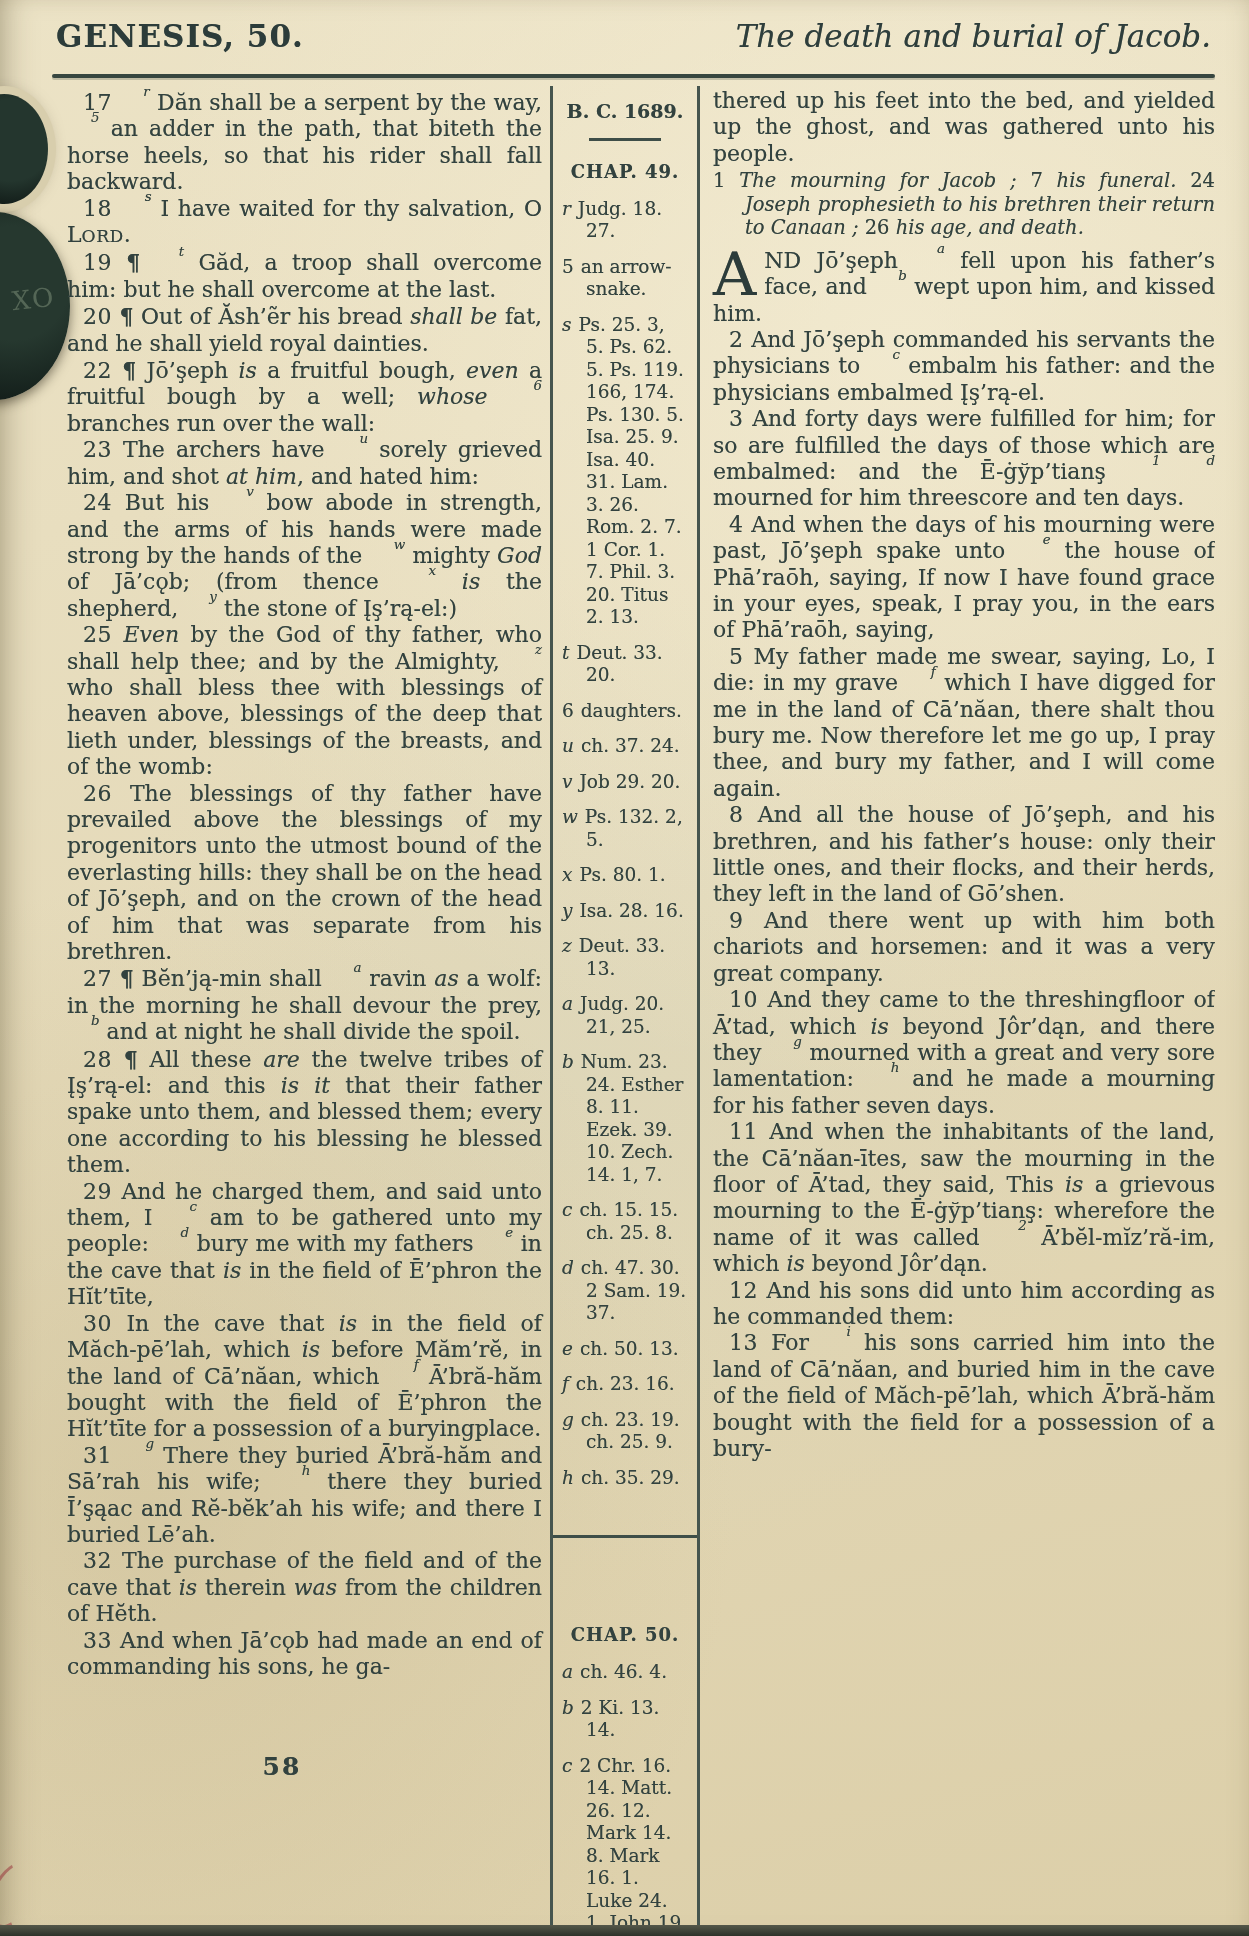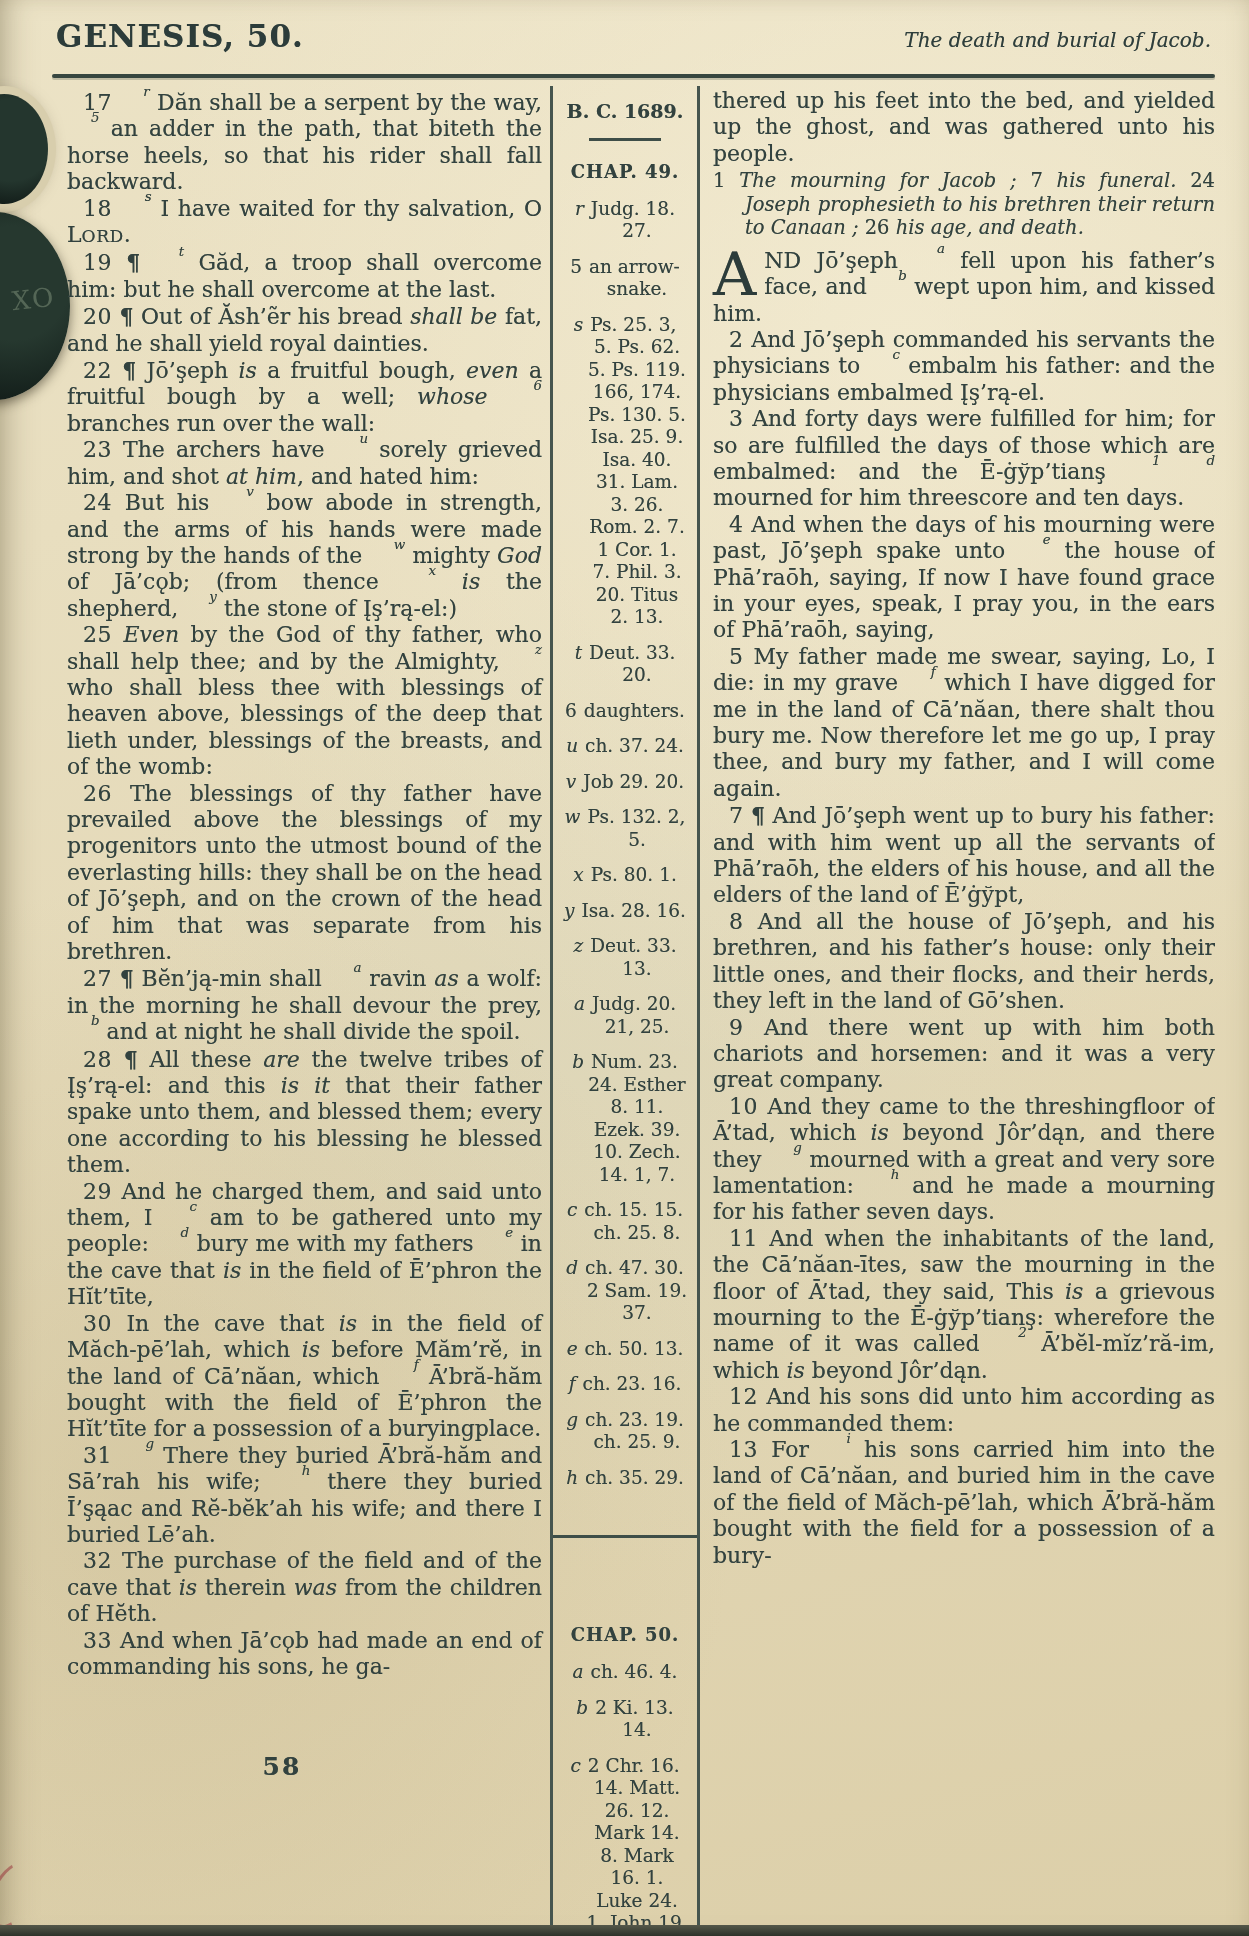--- a/index.html
+++ b/index.html
@@ -11,42 +11,42 @@
       radial-gradient(90% 55% at 72% 18%, rgba(250,244,222,.50), rgba(250,244,222,0) 70%),
       radial-gradient(65% 45% at 12% 78%, rgba(188,172,128,.30), rgba(188,172,128,0) 72%),
       radial-gradient(55% 35% at 48% 55%, rgba(210,212,190,.28), rgba(210,212,190,0) 75%),
       linear-gradient(165deg,#ece3c6 0%,#e4d9b8 48%,#dccfa9 100%);
     box-shadow:inset 20px 0 34px -20px rgba(80,70,40,.5), inset -12px 0 26px -16px rgba(120,100,60,.28);
     text-shadow:0 0 .5px rgba(50,66,62,.55);
   }
   
   .header{position:absolute;left:56px;right:38px;top:18px;display:flex;justify-content:space-between;align-items:baseline;}
   .book-title{font-weight:700;font-size:31px;letter-spacing:1px;color:#2c3c3a;}
-  .running-head{font-style:italic;font-size:20px;color:#2e3e3c;}
+  .running-head{font-style:italic;font-size:31px;color:#2e3e3c;}
   .header-rule{position:absolute;left:52px;right:34px;top:74px;height:4px;background:#37463f;border-radius:2px;box-shadow:0 2px 0 rgba(60,72,60,.25);}
   
   .columns{position:absolute;left:55px;top:86px;width:1160px;height:1842px;display:flex;overflow:hidden;}
   .col-left{flex:0 0 487px;padding:4px 8px 0 4px;box-sizing:border-box;margin-left:8px;}
   .col-center{flex:0 0 150px;border-left:3px solid #46554e;border-right:3px solid #46554e;padding:10px 9px 0;box-sizing:border-box;}
   .col-right{flex:1;padding:2px 0 0 13px;box-sizing:border-box;}
   
   .verse{margin:0;font-size:22px;line-height:26.4px;text-align:justify;text-indent:16px;}
   .verse.cont{text-indent:0;}
   .vnum{letter-spacing:.5px;}
   sup.ref{font-style:italic;font-size:61%;line-height:0;position:relative;top:-.45em;letter-spacing:0;}
   .sc{text-transform:uppercase;font-size:78%;letter-spacing:.5px;}
   .pil{font-weight:700;}
   .dropcap{float:left;font-size:60px;line-height:44px;padding:4px 8px 0 0;color:#2c3c3a;}
   .chapter-heading{margin:10px 0 4px;font-size:27px;font-weight:700;letter-spacing:4px;text-align:center;color:#2c3c3a;}
   .summary{margin:2px 0 8px;font-size:19.5px;line-height:23.5px;padding-left:32px;text-indent:-32px;text-align:justify;}
   
   .bc{margin:4px 0 0;text-align:center;font-weight:700;font-size:19px;}
   .rule-short{width:72px;height:2.5px;background:#3e4e48;margin:16px auto 20px;}
   .chap-label{margin:0 0 16px;text-align:center;font-weight:700;font-size:18px;letter-spacing:1px;}
-  .ref{margin:0 0 13px;font-size:18.5px;line-height:22.5px;padding-left:24px;text-indent:-24px;text-align:center;}
+  .ref{margin:0 0 13px;font-size:18.5px;line-height:22.5px;padding-left:24px;text-indent:-24px;}
   .ref .mark{font-style:italic;margin-right:7px;}
   .ref .mark.upright{font-style:normal;}
   .rule-long{height:3px;background:#3e4e48;margin:46px -9px 86px;}
   
   .page-number{position:absolute;left:282px;top:1752px;transform:translateX(-50%);font-size:25px;font-weight:700;letter-spacing:2px;}
   
   .btn-small{position:absolute;left:-40px;top:94px;width:88px;height:110px;border-radius:50%;
     background:radial-gradient(circle at 58% 42%, #24362e 50%, #141f1b 78%);
     box-shadow:0 0 0 8px #d8cead, 0 0 16px rgba(60,50,30,.5);}
   .btn-large{position:absolute;left:-82px;top:212px;width:152px;height:188px;border-radius:50%;
@@ -176,21 +176,20 @@
 
           <p class="verse"><span class="vnum">2</span> <span class="vtext">And Jō’şeph commanded his servants the physicians to <sup class="ref">c</sup> embalm his father: and the physicians embalmed Įş’rą-el.</span></p>
 
           <p class="verse"><span class="vnum">3</span> <span class="vtext">And forty days were fulfilled for him; for so are fulfilled the days of those which are embalmed: and the Ē-ġўp’tianş <sup class="ref">1</sup> <sup class="ref">d</sup> mourned for him threescore and ten days.</span></p>
 
           <p class="verse"><span class="vnum">4</span> <span class="vtext">And when the days of his mourning were past, Jō’şeph spake unto <sup class="ref">e</sup> the house of Phā’raōh, saying, If now I have found grace in your eyes, speak, I pray you, in the ears of Phā’raōh, saying,</span></p>
 
           <p class="verse"><span class="vnum">5</span> <span class="vtext">My father made me swear, saying, Lo, I die: in my grave <sup class="ref">f</sup> which I have digged for me in the land of Cā’năan, there shalt thou bury me. Now therefore let me go up, I pray thee, and bury my father, and I will come again.</span></p>
 
 
-          <p class="verse"><span class="vnum">7</span> <span class="vtext"><span class="pil">¶</span> And Jō’şeph went up to bury his father: and with him went up all the servants of Phā’raōh, the elders of his house, and all the elders of the land of Ē’ġўpt,</span></p>
 
           <p class="verse"><span class="vnum">8</span> <span class="vtext">And all the house of Jō’şeph, and his brethren, and his father’s house: only their little ones, and their flocks, and their herds, they left in the land of Gō’shen.</span></p>
 
           <p class="verse"><span class="vnum">9</span> <span class="vtext">And there went up with him both chariots and horsemen: and it was a very great company.</span></p>
 
           <p class="verse"><span class="vnum">10</span> <span class="vtext">And they came to the threshingfloor of Ā’tad, which <i>is</i> beyond Jôr’dąn, and there they <sup class="ref">g</sup> mourned with a great and very sore lamentation: <sup class="ref">h</sup> and he made a mourning for his father seven days.</span></p>
 
           <p class="verse"><span class="vnum">11</span> <span class="vtext">And when the inhabitants of the land, the Cā’năan-ītes, saw the mourning in the floor of Ā’tad, they said, This <i>is</i> a grievous mourning to the Ē-ġўp’tianş: wherefore the name of it was called <sup class="ref">2</sup> Ā’bĕl-mĭz’ră-im, which <i>is</i> beyond Jôr’dąn.</span></p>
 
           <p class="verse"><span class="vnum">12</span> <span class="vtext">And his sons did unto him according as he commanded them:</span></p>

